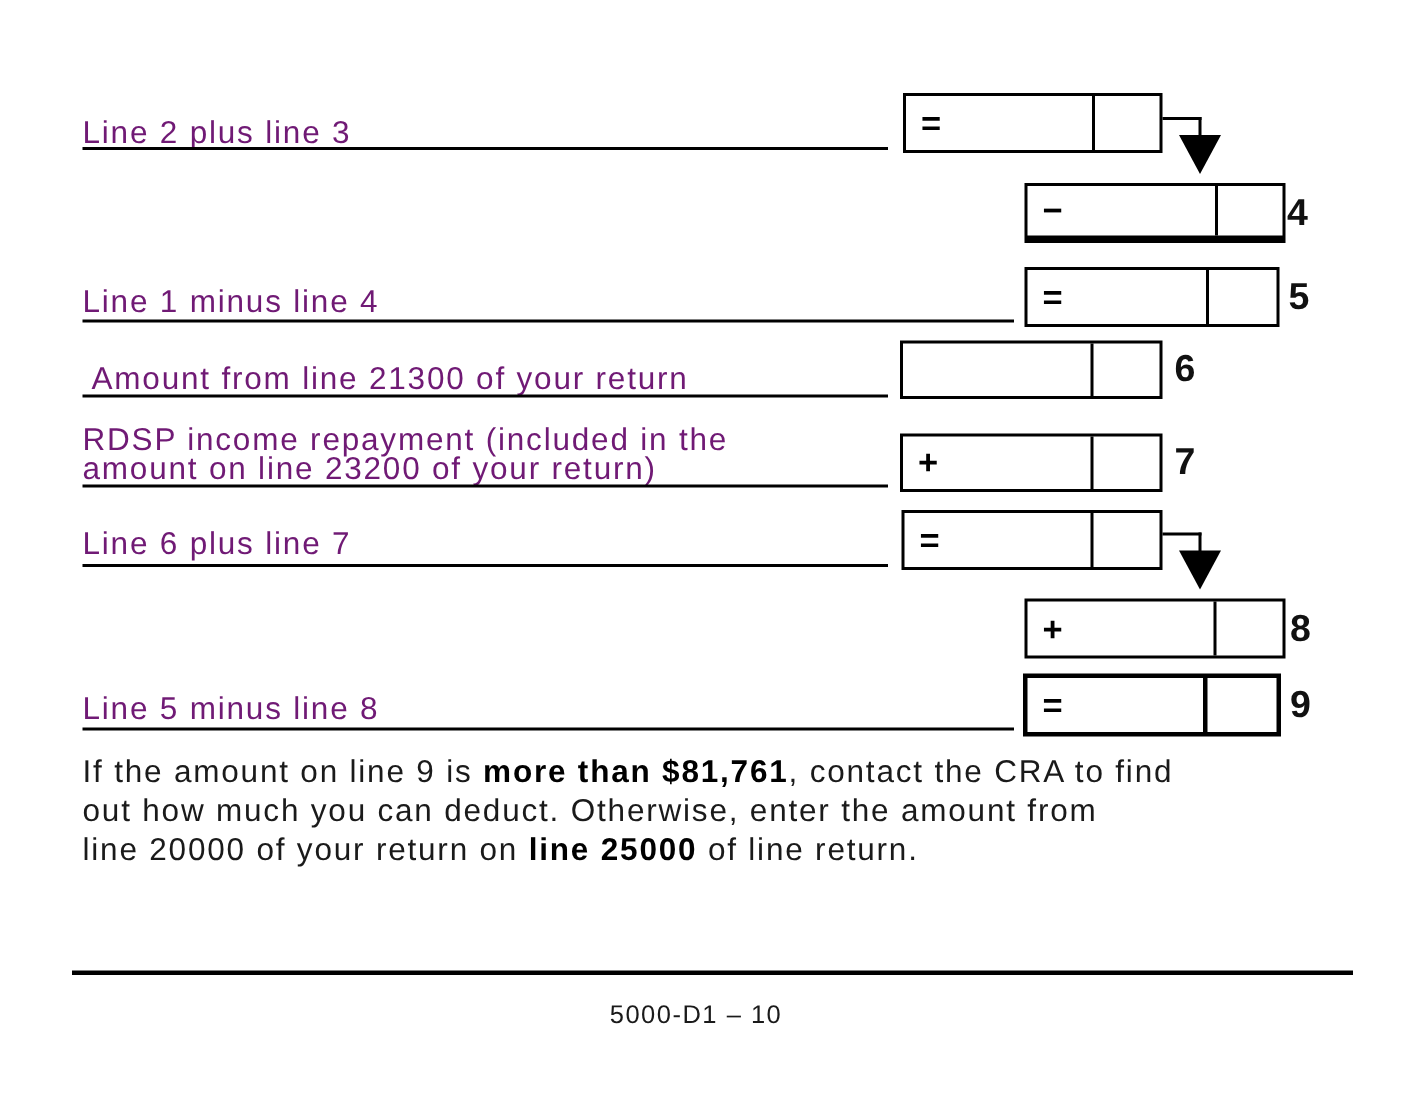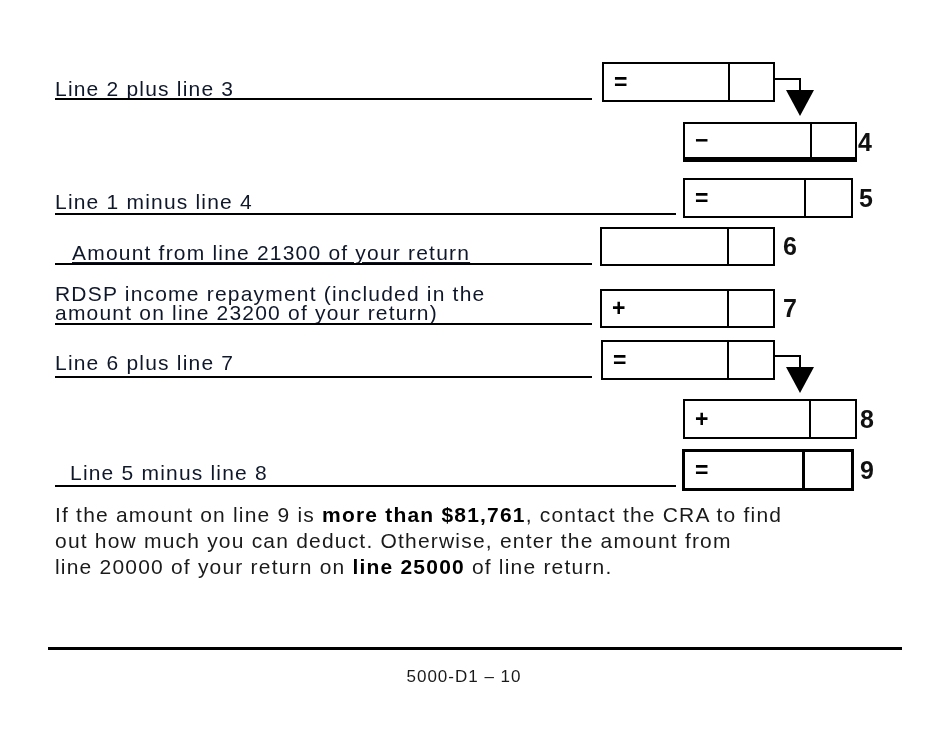--- a/index.html
+++ b/index.html
@@ -3,21 +3,21 @@
 <meta charset="utf-8">
 <style>
   html,body{margin:0;padding:0;background:#fff;}
   #page{
     position:relative;width:950px;height:733px;background:#ffffff;
     font-family:"Liberation Sans","DejaVu Sans",sans-serif;color:#000;
     overflow:hidden;
   }
   .lbl{
     position:absolute;font-size:21px;line-height:25px;letter-spacing:1.2px;
-    color:#0f172a;white-space:nowrap;
+    color:#701a75;white-space:nowrap;
   }
   .rule{position:absolute;height:2px;background:#000;}
   .amt-box{
     position:absolute;box-sizing:border-box;border:2px solid #000;
     display:flex;background:#fff;
   }
   .amt-box.thick{border-width:3px;}
   .amt-box.heavy-bottom{border-bottom-width:5px;}
   .cell-dollars{
     flex:1;border-right:2px solid #000;display:flex;align-items:center;
@@ -79,21 +79,21 @@
   <div class="rule" style="left:55px;top:213px;width:621px;"></div>
   <div class="amt-box" style="left:683px;top:178px;width:170px;height:40px;">
     <div class="cell-dollars">
         <span class="op">=</span>
         <span></span>
       </div>
     <div class="cell-cents" style="width:45px;"></div>
   </div>
   <div class="line-no" style="left:859px;top:186px;">5</div>
 
-  <div class="lbl" style="left:72px;top:240px;text-decoration:underline;">Amount from line 21300 of your return</div>
+  <div class="lbl" style="left:61px;top:240px;">Amount from line 21300 of your return</div>
   <div class="rule" style="left:55px;top:263px;width:537px;"></div>
   <div class="amt-box" style="left:600px;top:227px;width:175px;height:39px;">
     <div class="cell-dollars">
         <span class="op"></span>
         <span></span>
       </div>
     <div class="cell-cents" style="width:44px;"></div>
   </div>
   <div class="line-no" style="left:783px;top:234px;">6</div>
 
@@ -125,21 +125,21 @@
 
   <div class="amt-box" style="left:683px;top:399px;width:174px;height:40px;">
     <div class="cell-dollars">
         <span class="op">+</span>
         <span></span>
       </div>
     <div class="cell-cents" style="width:44px;"></div>
   </div>
   <div class="line-no" style="left:860px;top:407px;">8</div>
 
-  <div class="lbl" style="left:55px;top:460px;margin-left:15px;">Line 5 minus line 8</div>
+  <div class="lbl" style="left:55px;top:460px;">Line 5 minus line 8</div>
   <div class="rule" style="left:55px;top:485px;width:621px;"></div>
   <div class="amt-box thick" style="left:682px;top:449px;width:172px;height:42px;">
     <div class="cell-dollars">
         <span class="op">=</span>
         <span></span>
       </div>
     <div class="cell-cents" style="width:46px;"></div>
   </div>
   <div class="line-no" style="left:860px;top:458px;">9</div>
 

